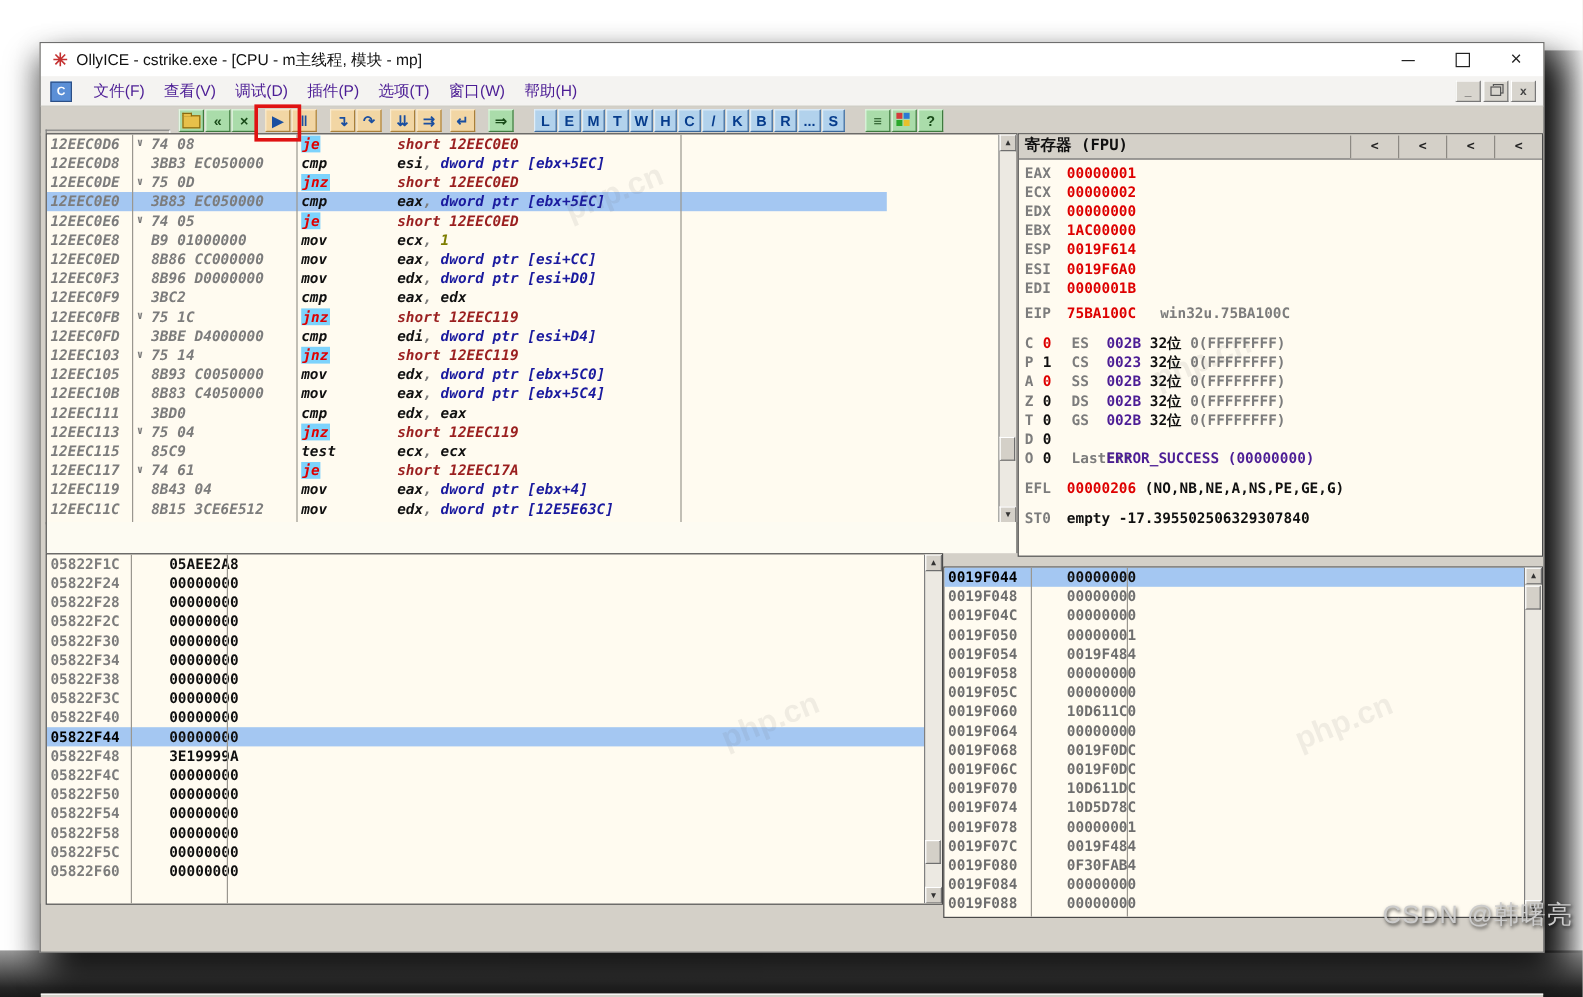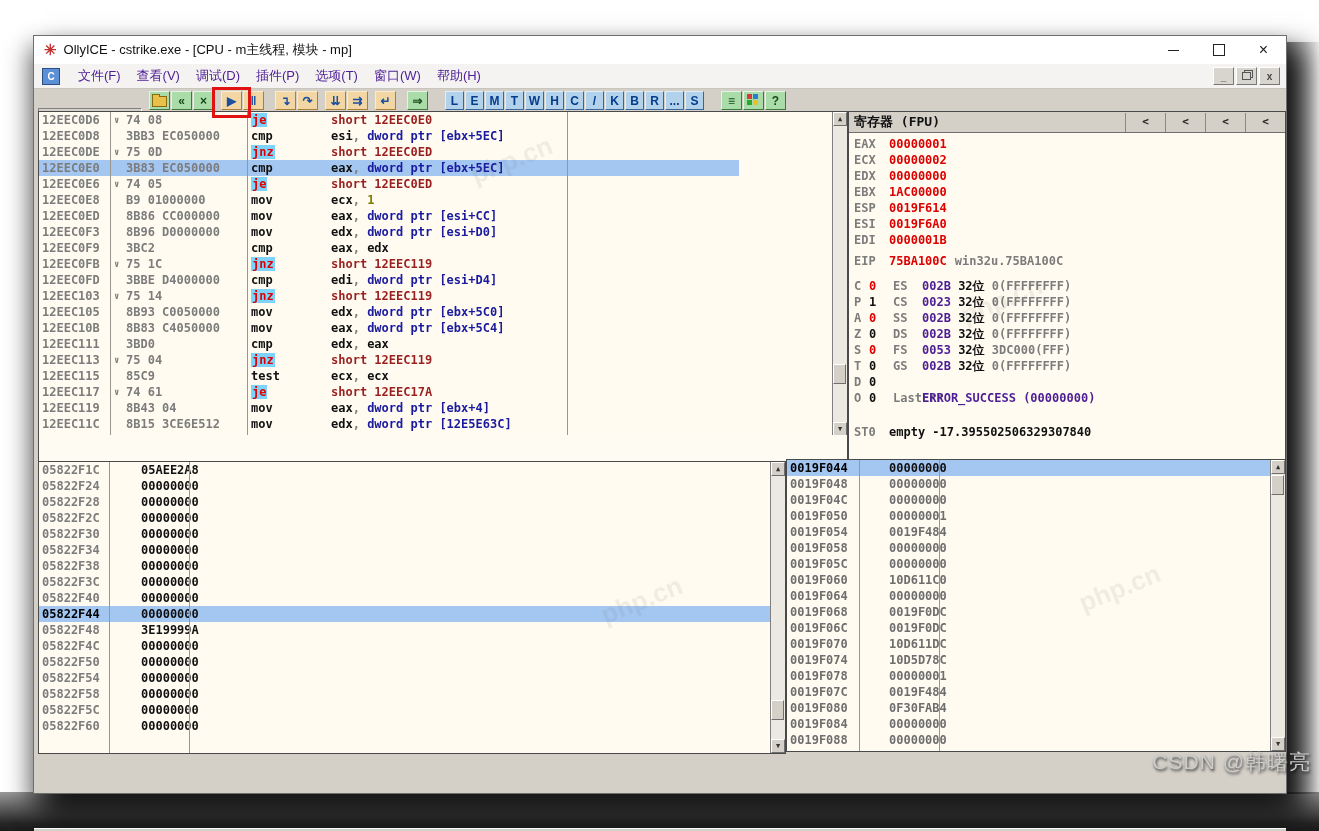--- a/index.html
+++ b/index.html
@@ -60,24 +60,24 @@
   
   .client{position:absolute;left:0;top:75px;width:1252px;height:642px;background:#D4D0C8;}
   .pane{position:absolute;background:#FFFBF0;border:1px solid #4a4a4a;overflow:hidden;
     font-family:"DejaVu Sans Mono", monospace;font-size:12px;font-weight:bold;line-height:16px;}
   .gap-strip{position:absolute;left:4px;top:324px;width:808px;height:26px;background:#FDFBF2;
     border-left:1px solid #4a4a4a;border-right:1px solid #4a4a4a;}
 
   .disasm{left:4px;top:0;width:808px;height:324px;}
   .registers{left:814px;top:0;width:436px;height:351px;}
   .dump{left:4px;top:350px;width:746px;height:291px;}
-  .stack{left:752px;top:348px;width:498px;height:291px;}
-
-  
-  .drow{height:16px;white-space:nowrap;position:relative;width:700px;}
+  .stack{left:752px;top:361px;width:498px;height:291px;}
+
+  
+  .drow{height:16px;white-space:nowrap;position:relative;width:700px;font-style:italic;}
   .drow.sel{background:#A4C7F2;}
   .c-addr{position:absolute;left:3px;width:66px;color:#7c7c7c;}
   .c-hex{position:absolute;left:72px;width:136px;padding-left:15px;color:#7c7c7c;box-sizing:border-box;}
   .jarrow{position:absolute;left:3px;top:0;color:#7c7c7c;font-size:9px;}
   .c-mn{position:absolute;left:212px;width:76px;color:#101010;}
   .c-mn .jmp{background:#7dd3fc;color:#e00000;padding:0 1px;}
   .c-ops{position:absolute;left:292px;}
   .op-reg{color:#101010;}.op-sep{color:#7c7c7c;}.op-mem{color:#1a1a9e;}
   .op-tgt{color:#9a1f1f;}.op-const{color:#7e7e00;}
   .vline{position:absolute;top:0;bottom:0;width:1px;background:#9a978f;}
@@ -94,21 +94,21 @@
   
   .reg-header{height:20px;background:#d4d0c8;border-bottom:1px solid #6f6f6f;display:flex;align-items:center;
     font-size:13px;color:#111;padding-left:5px;}
   .chev{width:39px;height:19px;border-left:1px solid #8c8983;display:flex;align-items:center;
     justify-content:center;font-size:11px;color:#222;background:#d4d0c8;}
   .chev-wrap{margin-left:auto;display:flex;}
   .reg-body{padding:3px 0 0 5px;position:relative;}
   .rrow{height:16px;white-space:nowrap;}
   .r-name{display:inline-block;width:35px;color:#7c7c7c;}
   .r-val{color:#de0000;}
-  .r-extra{color:#7c7c7c;margin-left:8px;}
+  .r-extra{color:#7c7c7c;margin-left:20px;}
   .gap4{height:5px;}.gap8{height:9px;}
   .f-l{display:inline-block;width:15px;color:#7c7c7c;}
   .f-v{display:inline-block;width:24px;color:#101010;}
   .f-v.red{color:#de0000;}
   .f-s{display:inline-block;width:29px;color:#7c7c7c;}
   .f-sv{color:#4c1d95;}
   .f-x{color:#7c7c7c;}
   .blk{color:#101010;}
 
   
@@ -422,25 +422,25 @@
             <div class="rrow"><span class="r-name">ESP</span><span class="r-val">0019F614</span></div>
             <div class="rrow"><span class="r-name">ESI</span><span class="r-val">0019F6A0</span></div>
             <div class="rrow"><span class="r-name">EDI</span><span class="r-val">0000001B</span></div>
             <div class="gap4"></div>
             <div class="rrow"><span class="r-name">EIP</span><span class="r-val">75BA100C</span><span class="r-extra">win32u.75BA100C</span></div>
             <div class="gap8"></div>
             <div class="rrow"><span class="f-l">C</span><span class="f-v red">0</span><span class="f-s">ES</span><span class="f-sv">002B </span><span class="blk">32位 </span><span class="f-x">0(FFFFFFFF)</span></div>
             <div class="rrow"><span class="f-l">P</span><span class="f-v">1</span><span class="f-s">CS</span><span class="f-sv">0023 </span><span class="blk">32位 </span><span class="f-x">0(FFFFFFFF)</span></div>
             <div class="rrow"><span class="f-l">A</span><span class="f-v red">0</span><span class="f-s">SS</span><span class="f-sv">002B </span><span class="blk">32位 </span><span class="f-x">0(FFFFFFFF)</span></div>
             <div class="rrow"><span class="f-l">Z</span><span class="f-v">0</span><span class="f-s">DS</span><span class="f-sv">002B </span><span class="blk">32位 </span><span class="f-x">0(FFFFFFFF)</span></div>
-            <div class="rrow"><span class="f-l">S</span><span class="f-v red">0</span><span class="f-s">FS</span><span class="f-sv">0053 </span><span class="blk">32位 </span><span class="f-x">3DC000(FFF)</span></div>
             <div class="rrow"><span class="f-l">T</span><span class="f-v">0</span><span class="f-s">GS</span><span class="f-sv">002B </span><span class="blk">32位 </span><span class="f-x">0(FFFFFFFF)</span></div>
             <div class="rrow"><span class="f-l">D</span><span class="f-v">0</span></div>
             <div class="rrow"><span class="f-l">O</span><span class="f-v">0</span><span class="f-s">LastErr</span><span class="f-sv">ERROR_SUCCESS (00000000)</span></div>
             <div class="gap8"></div>
+            <div class="rrow"><span class="r-name">EFL</span><span class="r-val">00000206</span><span class="blk"> (NO,NB,NE,A,NS,PE,GE,G)</span></div>
             <div class="gap8"></div>
             <div class="rrow"><span class="r-name">ST0</span><span class="blk">empty -17.395502506329307840</span></div>
           </div>
         <div class="ghost" style="left:110px;top:180px;">php.cn</div>
       </div>
 
       <div class="gap-strip"></div>
 
       <div class="pane dump">
         <div id="dump-rows">

